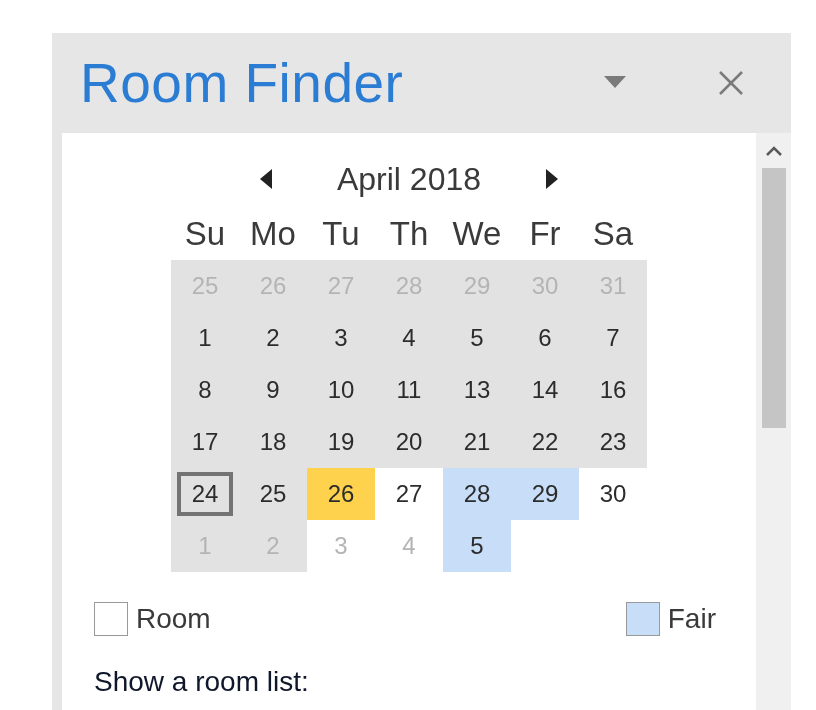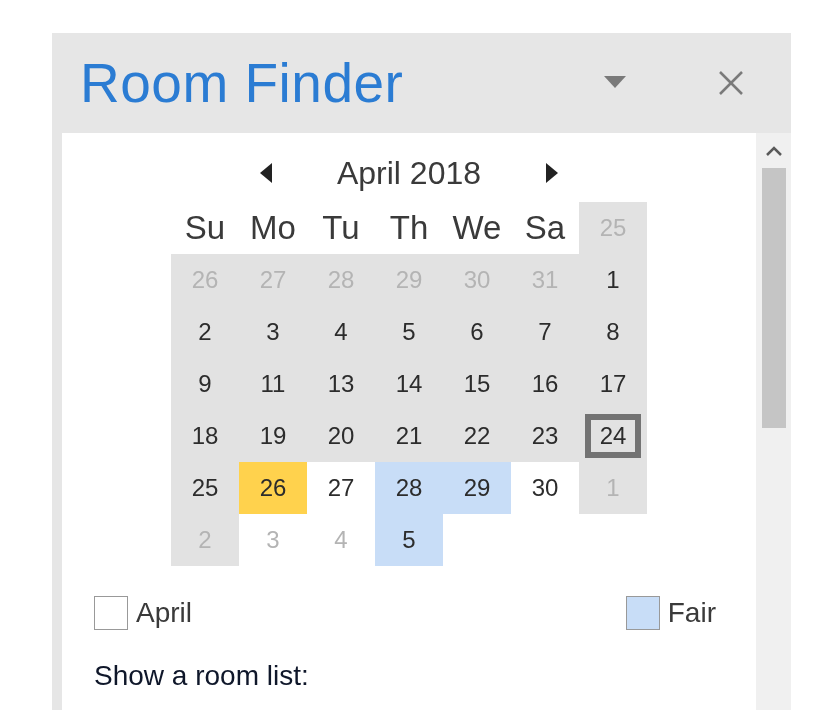--- a/index.html
+++ b/index.html
@@ -73,21 +73,21 @@
   }
   
   .cal-nav {
     display:flex;
     align-items:center;
     justify-content:center;
     gap: 52px;
     font-size: 32px;
     color: #3a3a3a;
     margin-bottom: 10px;
-    margin-top: 6px;
+    margin-top: 12px;
     font-weight: 400;
   }
   .nav-arrow { width:36px; text-align:center; cursor:pointer; color:#222; }
   .cal-grid {
     display:grid;
     grid-template-columns: repeat(7, 68px);
     grid-auto-rows: 52px;
     justify-content: center;
     margin: 0 auto;
   }
@@ -106,21 +106,21 @@
     position:relative;
     font-weight:400;
   }
   .cal-cell.out { color: #b4b4b4; }
   .cal-cell.whitebg { background: #ffffff; color:#b4b4b4; }
   .cal-cell.whitecur { background:#fff; color:#2c2c2c; }
   .cal-cell.fair { background:#c8ddf7; color:#2c2c2c; }
   .cal-cell.highlight { background:#ffd24d; color:#2c2c2c; }
   .cal-cell.today { background:#e2e2e2; }
   .cal-cell.today .inner {
-    border: 6px solid #737373;
+    border: 4px solid #737373;
     width: 56px; height: 44px;
     display:flex; align-items:center; justify-content:center;
   }
   
   .legend {
     display:flex;
     justify-content:space-between;
     align-items:center;
     margin: 30px 20px 0 12px;
     font-size: 28px;
@@ -175,41 +175,42 @@
               </svg>
           </span>
         </div>
 
         <div class="cal-grid" id="cal-grid">
             <div class="cal-hdr">Su</div>
             <div class="cal-hdr">Mo</div>
             <div class="cal-hdr">Tu</div>
             <div class="cal-hdr">Th</div>
             <div class="cal-hdr">We</div>
+            <div class="cal-hdr">Fr</div>
             <div class="cal-hdr">Sa</div>
             <div class="cal-cell out">25</div>
             <div class="cal-cell out">26</div>
             <div class="cal-cell out">27</div>
             <div class="cal-cell out">28</div>
             <div class="cal-cell out">29</div>
             <div class="cal-cell out">30</div>
             <div class="cal-cell out">31</div>
             <div class="cal-cell ">1</div>
             <div class="cal-cell ">2</div>
             <div class="cal-cell ">3</div>
             <div class="cal-cell ">4</div>
             <div class="cal-cell ">5</div>
             <div class="cal-cell ">6</div>
             <div class="cal-cell ">7</div>
             <div class="cal-cell ">8</div>
             <div class="cal-cell ">9</div>
+            <div class="cal-cell ">10</div>
             <div class="cal-cell ">11</div>
             <div class="cal-cell ">13</div>
             <div class="cal-cell ">14</div>
-            <div class="cal-cell ">15</div>
             <div class="cal-cell ">16</div>
             <div class="cal-cell ">17</div>
             <div class="cal-cell ">18</div>
             <div class="cal-cell ">19</div>
             <div class="cal-cell ">20</div>
             <div class="cal-cell ">21</div>
             <div class="cal-cell ">22</div>
             <div class="cal-cell ">23</div>
             <div class="cal-cell today">
               <div class="inner">24</div>
@@ -223,21 +224,21 @@
             <div class="cal-cell out">1</div>
             <div class="cal-cell out">2</div>
             <div class="cal-cell whitebg">3</div>
             <div class="cal-cell whitebg">4</div>
             <div class="cal-cell fair out">5</div>
           </div>
 
         <div class="legend">
           <div class="legend-item">
             <div class="legend-box lb-good"></div>
-            <span>April</span>
+            <span>Room</span>
           </div>
           <div class="legend-item">
             <div class="legend-box lb-fair"></div>
             <span>Fair</span>
           </div>
         </div>
 
         <div class="prompt">Show a room list:</div>
 
       </div>

